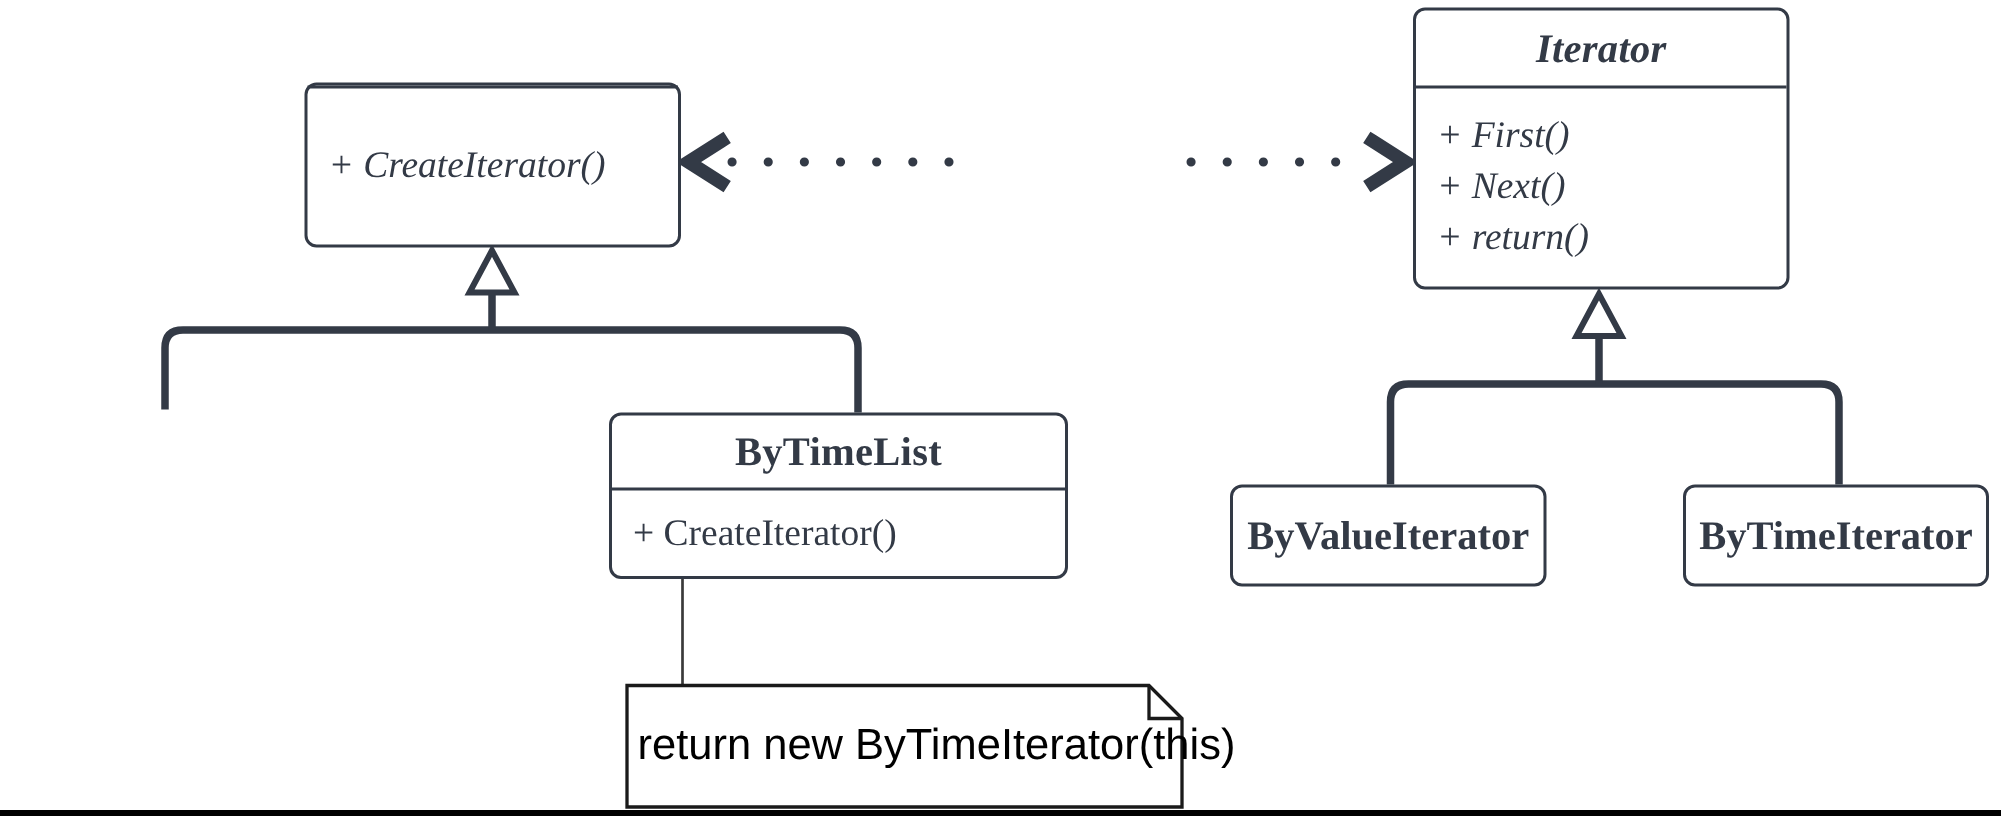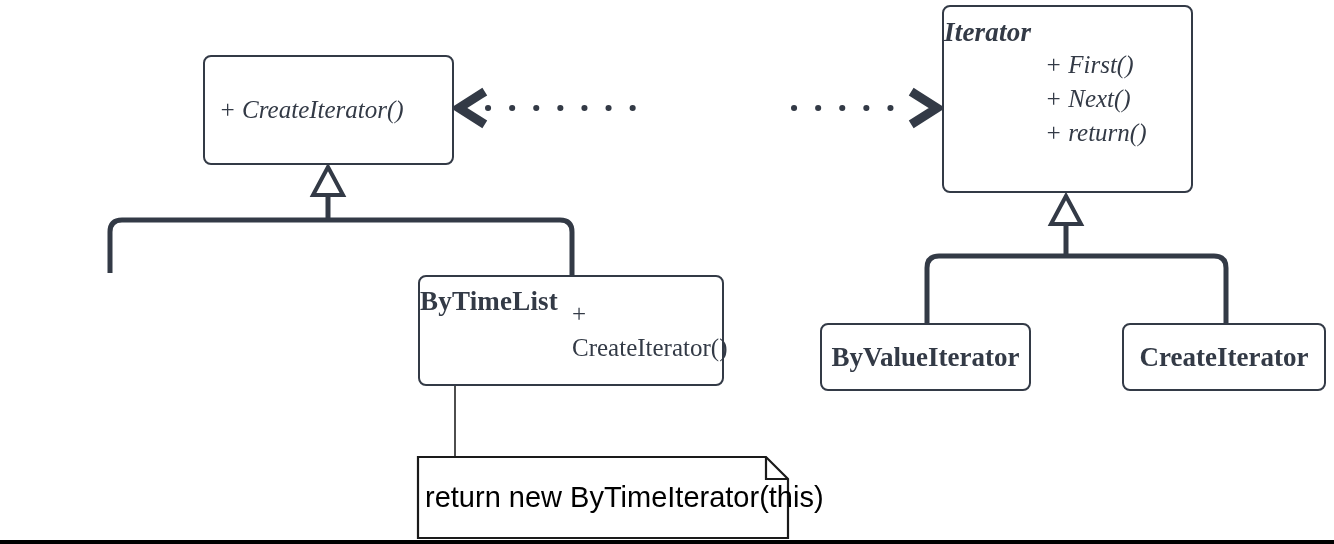--- a/index.html
+++ b/index.html
@@ -18,21 +18,21 @@
     left: 0; top: 0;
     width: 1334px; height: 544px;
     pointer-events: none;
   }
   .uml-class {
     position: absolute;
     background: #ffffff;
     border: 2.5px solid #333a46;
     border-radius: 8px;
     display: flex;
-    flex-direction: row;
+    flex-direction: column;
     justify-content: space-between;
   }
   .uml-title {
     display: flex;
     align-items: center;
     justify-content: center;
     font-weight: bold;
     font-size: 27px;
     letter-spacing: 0.2px;
   }
@@ -138,29 +138,29 @@
     <div class="uml-title abstract" style="height:50px;">Iterator</div>
     <div class="uml-divider"></div>
     <div class="uml-methods abstract">
       <div class="method-row">+ First()</div>
       <div class="method-row">+ Next()</div>
       <div class="method-row">+ return()</div>
     </div>
   </div>
 
 
-  <div class="uml-class" style="left:418px; top:275px; width:306px; height:111px;">
+  <div class="uml-class" style="left:406px; top:275px; width:306px; height:111px;">
     <div class="uml-title" style="height:48px;">ByTimeList</div>
     <div class="uml-divider"></div>
     <div class="uml-methods">
       <div class="method-row">+ CreateIterator()</div>
     </div>
   </div>
 
   <div class="simple-class" style="left:820px; top:323px; width:211px; height:68px;">ByValueIterator</div>
 
-  <div class="simple-class" style="left:1122px; top:323px; width:204px; height:68px;">CreateIterator</div>
+  <div class="simple-class" style="left:1122px; top:323px; width:204px; height:68px;">ByTimeIterator</div>
 
   <div id="note-text">return new ByTimeIterator(this)</div>
 
   <div id="bottom-bar"></div>
 
 </div>
 
 </body></html>

